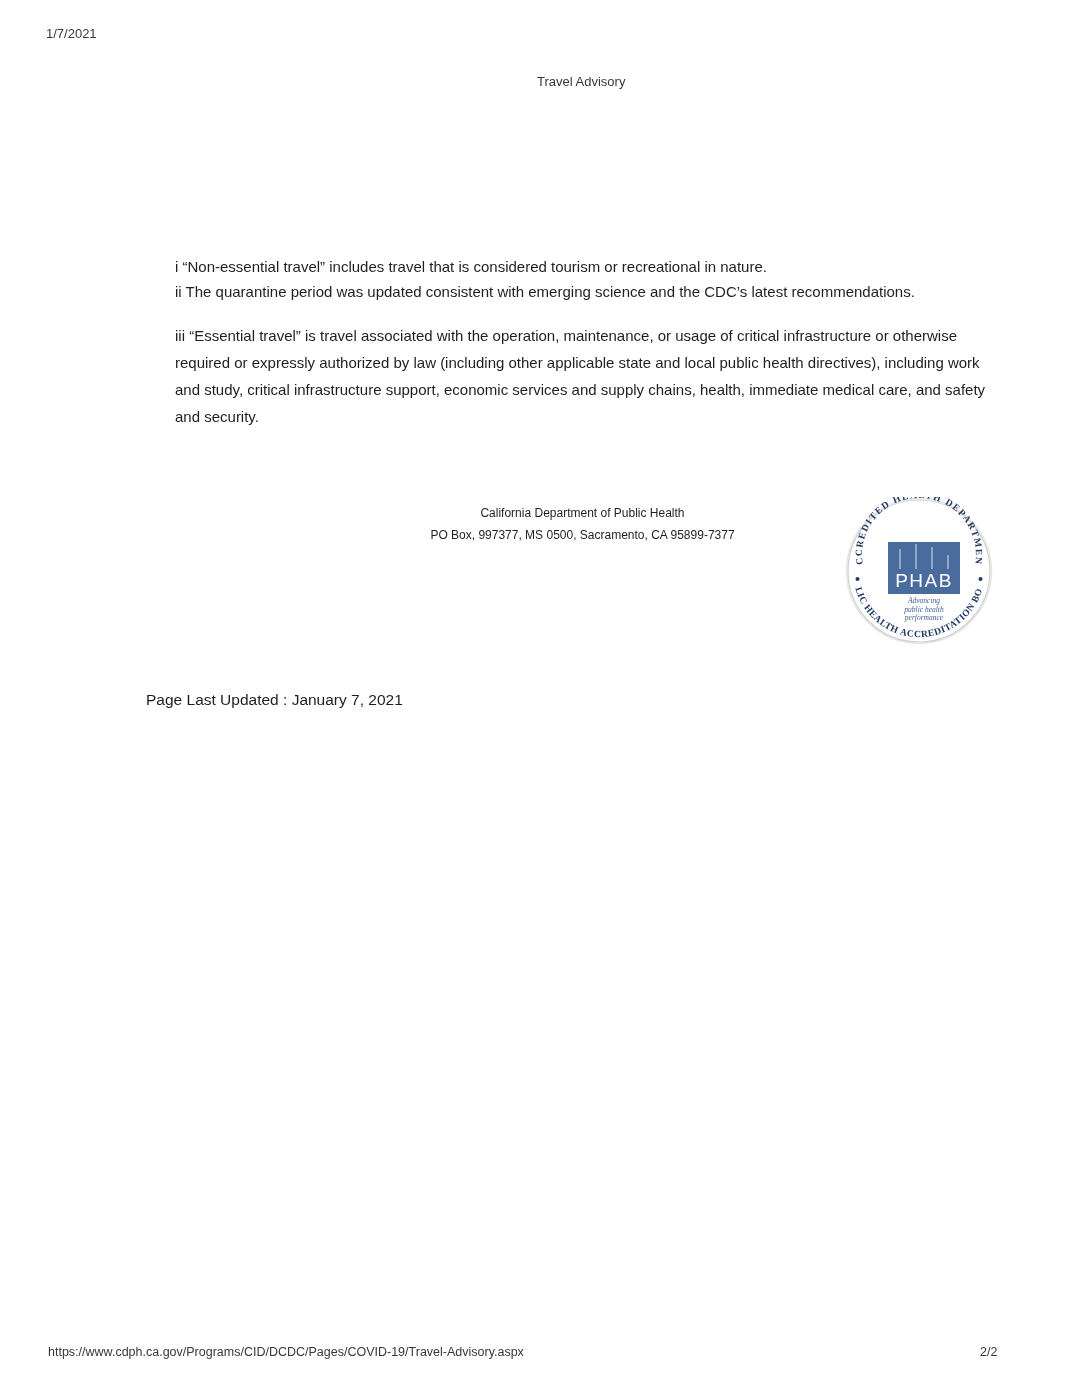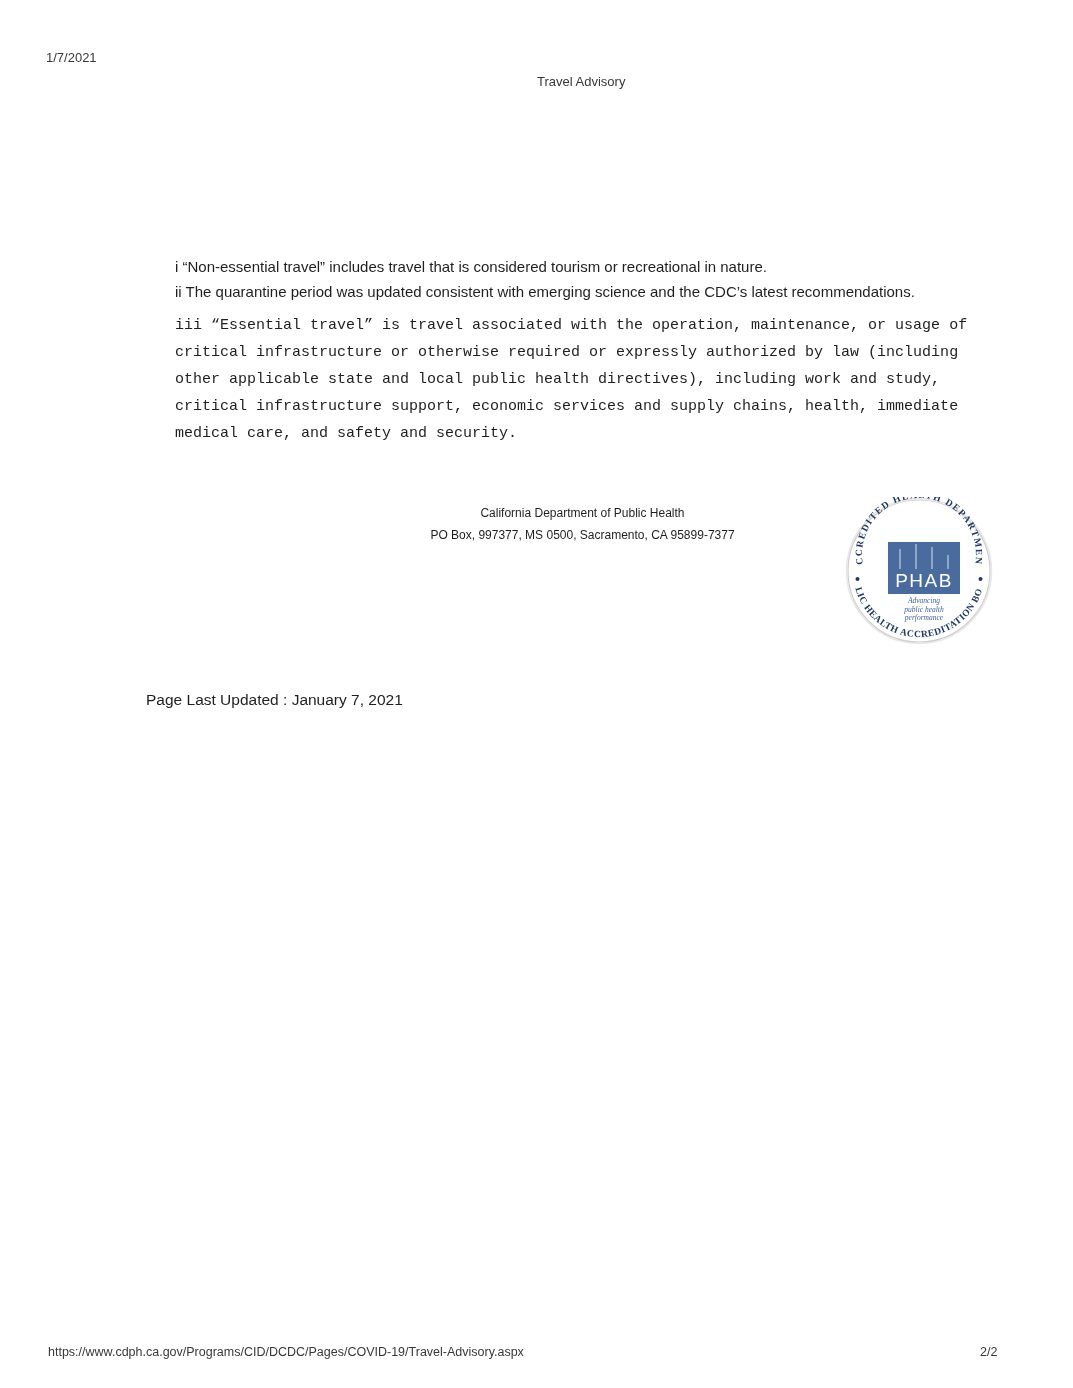--- a/index.html
+++ b/index.html
@@ -6,37 +6,37 @@
   .page{
     position:relative;
     width:1073px;height:1388px;
     background:#ffffff;
     font-family:"Liberation Sans","DejaVu Sans",sans-serif;
     color:#1f1f1f;
     overflow:hidden;
   }
   .hdr-date{
     position:absolute;left:46px;top:26px;
-    font-size:13px;color:#383838;margin-top:24px;
+    font-size:13px;color:#383838;
   }
   .hdr-title{
     position:absolute;left:537px;top:26px;
     font-size:13px;color:#383838;margin-top:48px;
   }
   .body-par{
     position:absolute;left:175px;top:50px;width:818px;
     font-size:15px;line-height:27px;color:#1f1f1f;
   }
   .footnote{
     position:absolute;left:175px;width:818px;
     font-size:15px;line-height:27px;color:#1f1f1f;
   }
   .fn-i{top:225px;margin-top:28px;}
   .fn-ii{top:263px;}
-  .fn-iii{top:297px;font-family:Liberation Mono, monospace;}
+  .fn-iii{top:307px;}
   .address{
     position:absolute;left:175px;top:502px;width:815px;
     text-align:center;font-size:12px;line-height:22px;color:#1f1f1f;
   }
   .seal{
     position:absolute;left:845px;top:497px;width:148px;height:148px;
   }
   .last-updated{
     position:absolute;left:146px;top:691px;
     font-size:15.5px;color:#1f1f1f;

